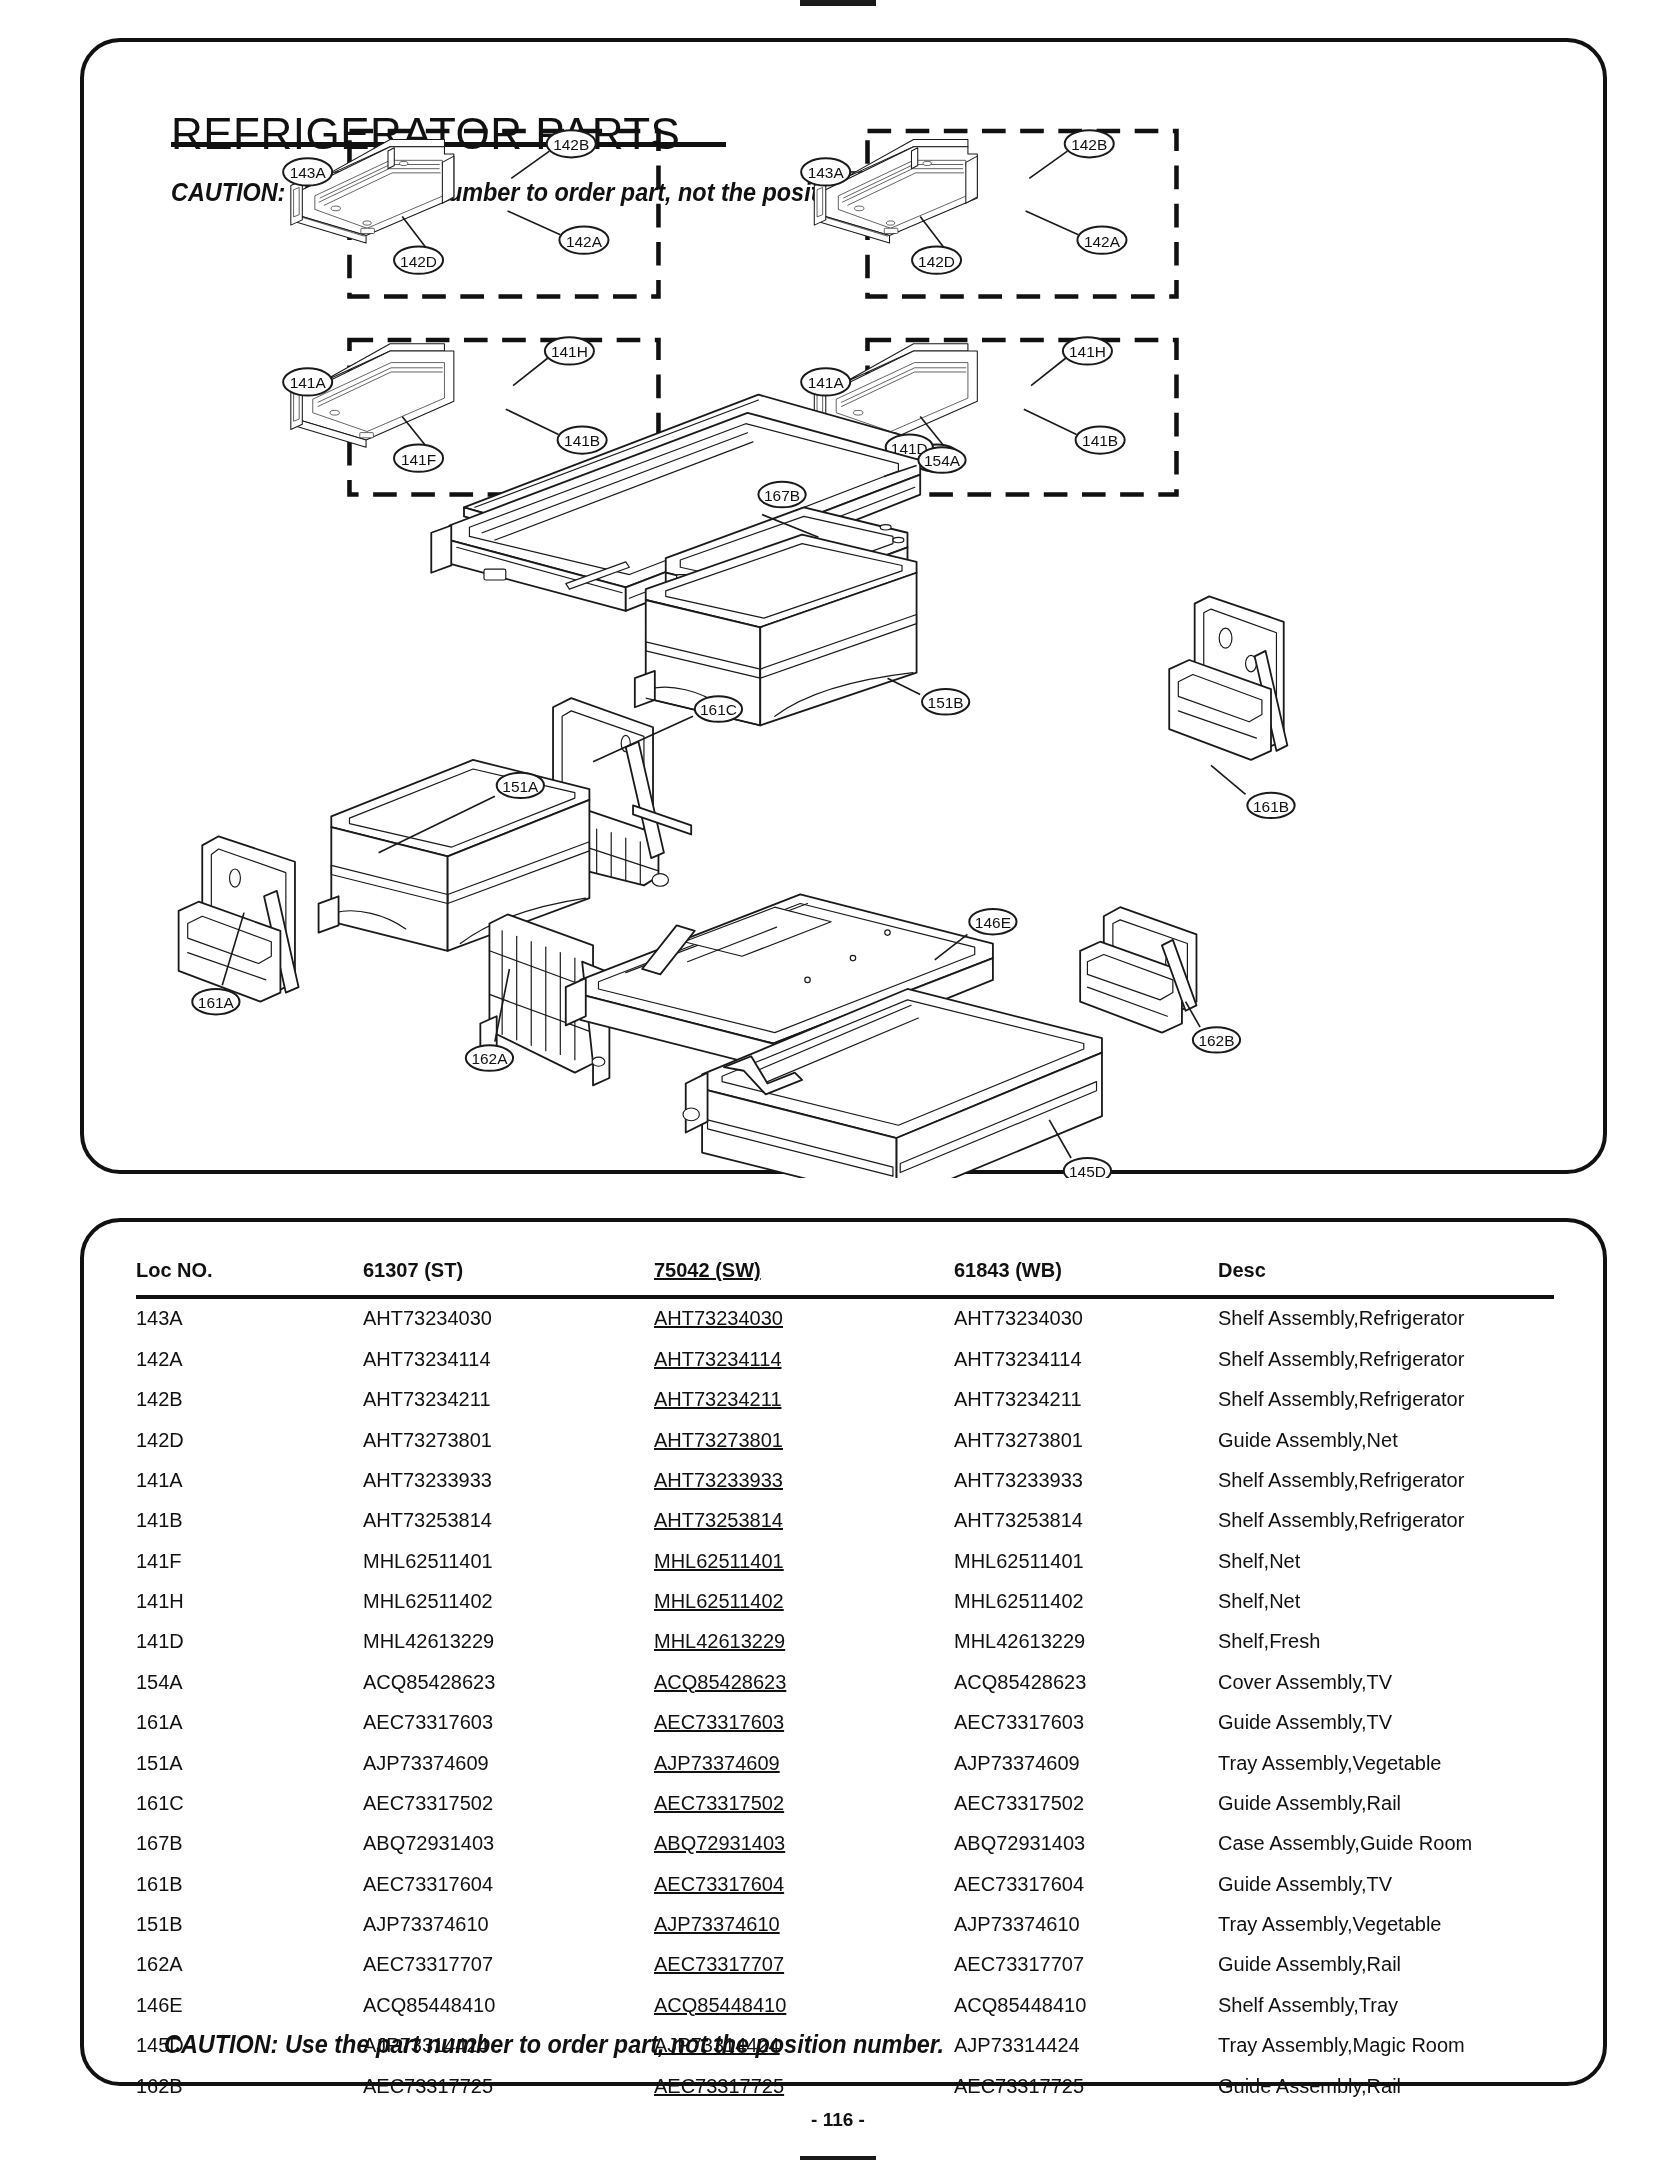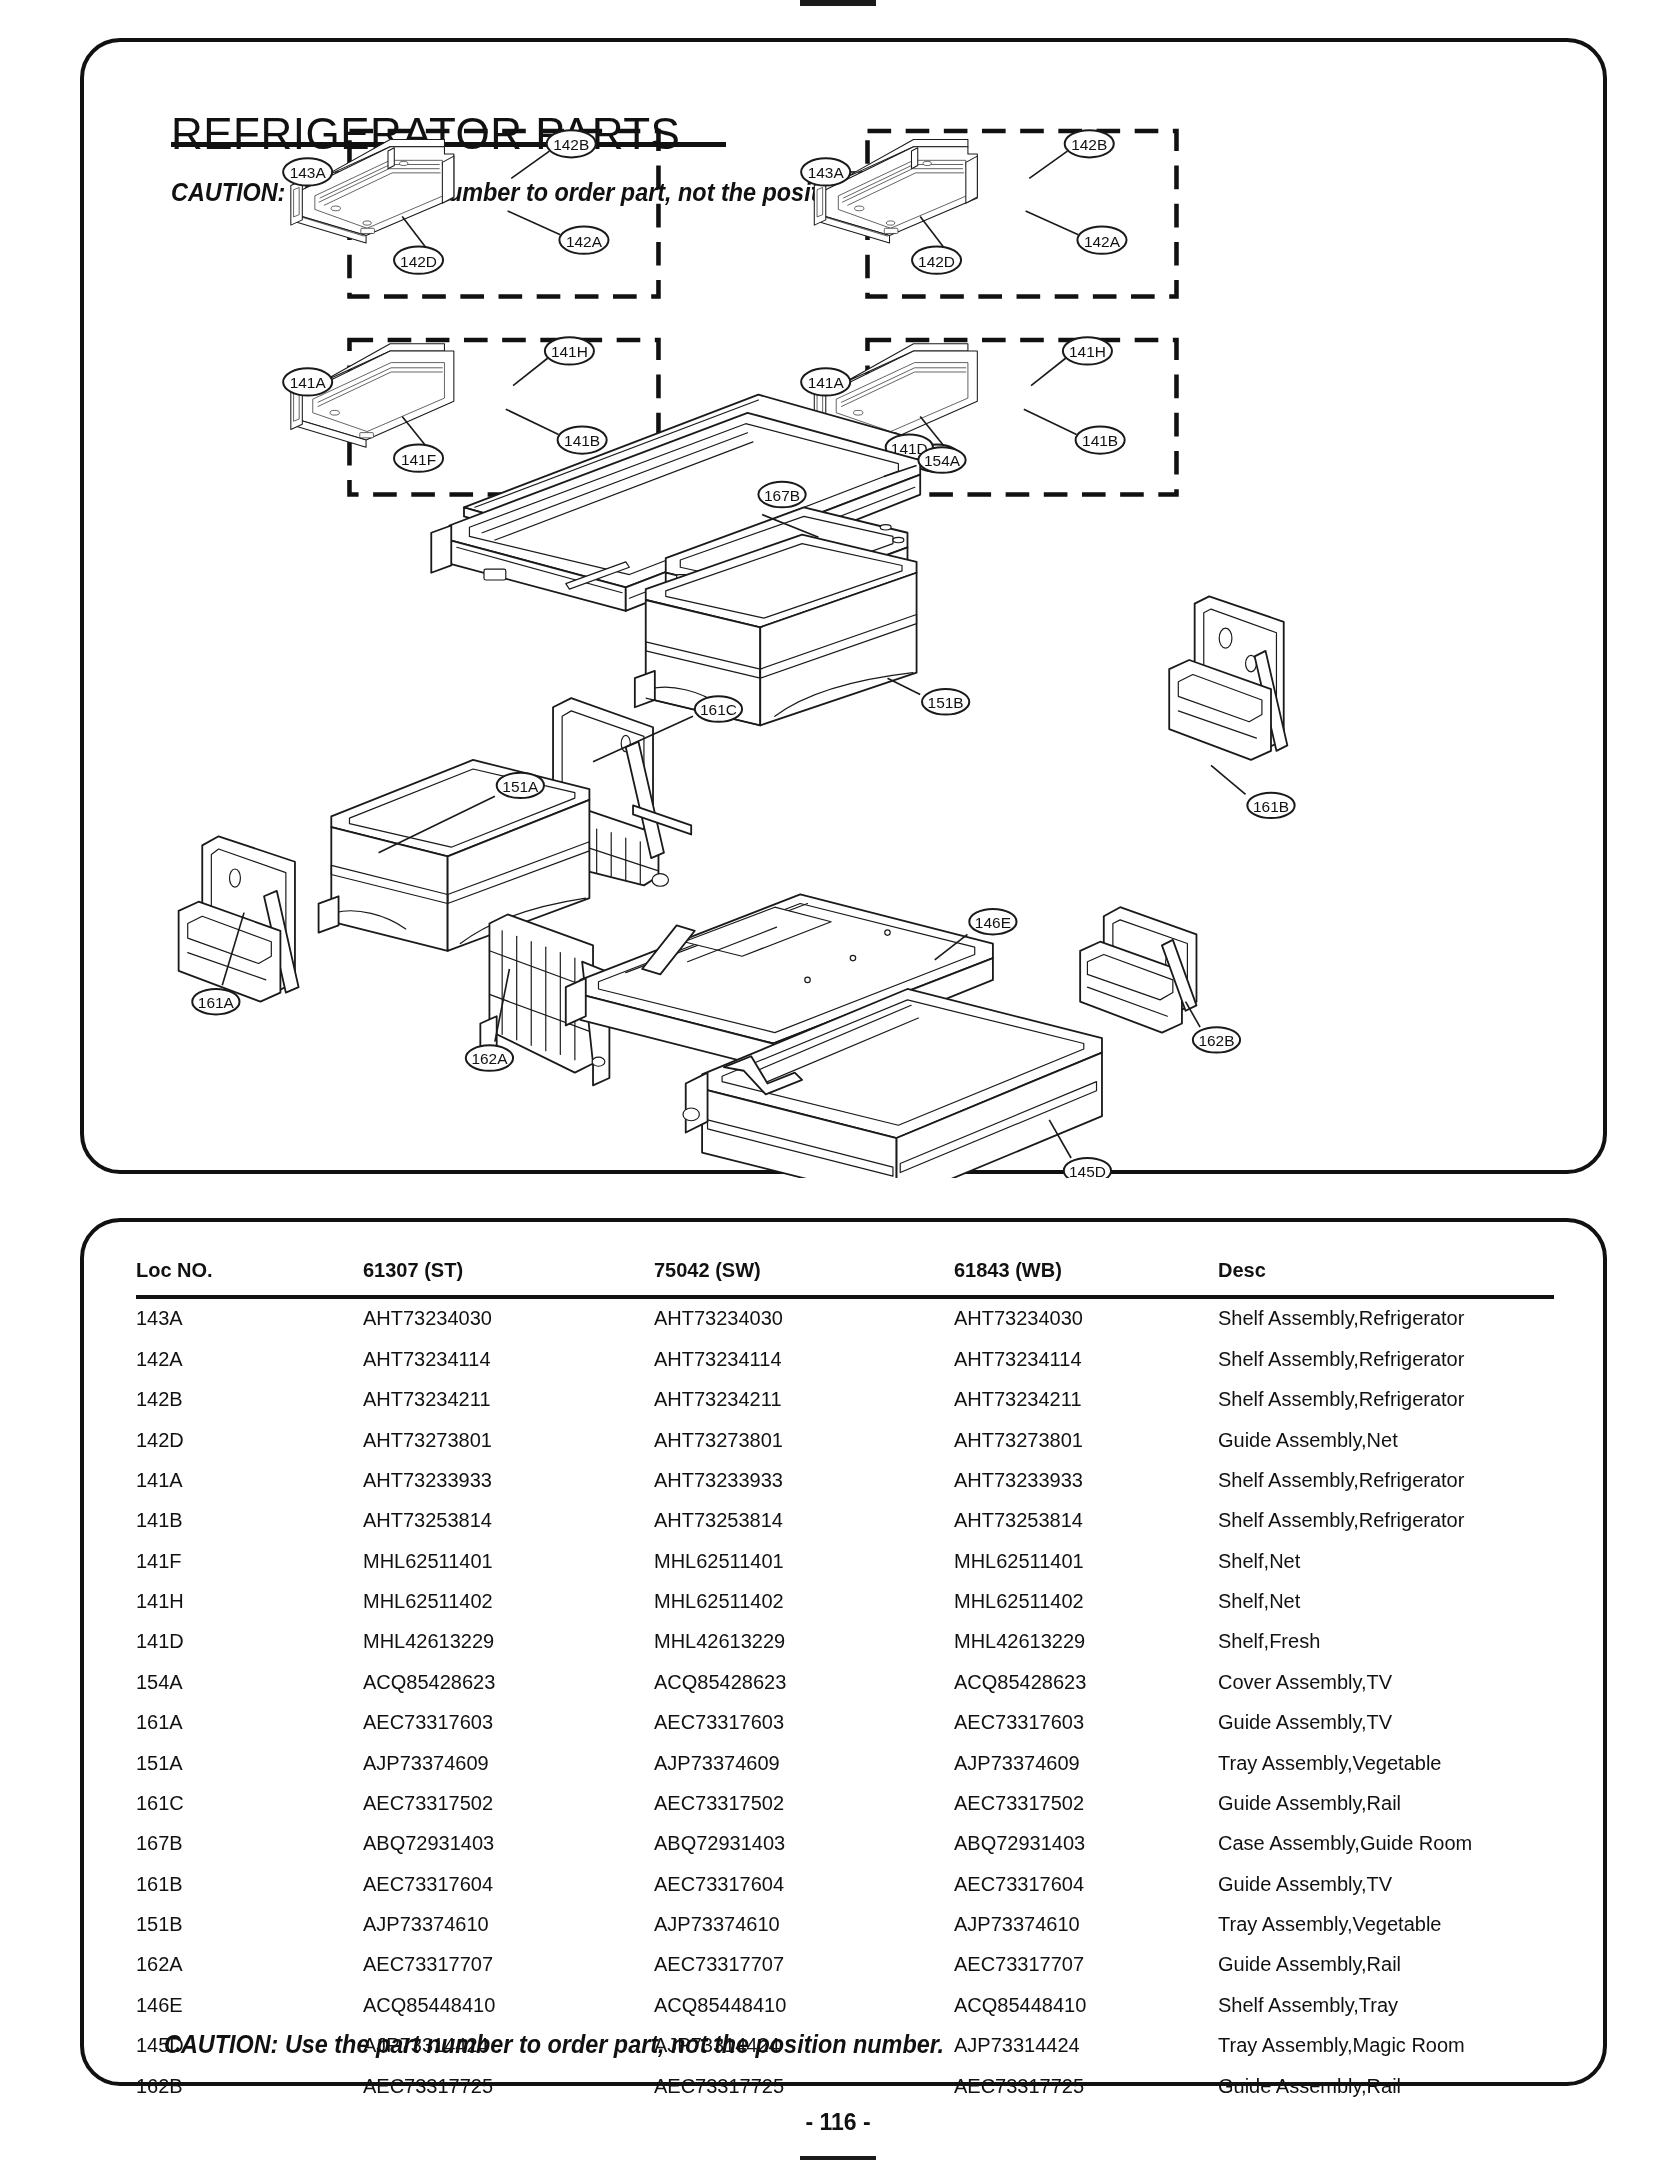--- a/index.html
+++ b/index.html
@@ -55,33 +55,33 @@
     text-align:left;font-size:20px;font-weight:bold;
     padding:0 0 12.7px 0;white-space:nowrap;
   }
   #parts-table thead tr{border-bottom:4.5px solid #111;}
   #parts-table td{
     text-align:left;font-size:20px;font-weight:400;
     padding:8.7px 0 8.7px 0;white-space:nowrap;
   }
   .col-loc{width:227px;}
   .col-st{width:291px;}
-  .col-sw{width:300px;}
+  .col-sw{width:300px;text-decoration:underline;}
   .col-wb{width:264px;}
   .col-desc{width:auto;}
 
   #caution-bottom{
     position:absolute;left:164px;top:2029px;
     font-size:26px;font-weight:bold;font-style:italic;
     transform:scaleX(.90);transform-origin:left center;
     white-space:nowrap;
   }
   #page-number{
     position:absolute;left:0;right:0;top:2109px;text-align:center;
-    font-size:23px;font-weight:bold;
+    font-size:19px;font-weight:bold;
   }
   
 </style>
 </head>
 <body>
 
 <div class="crop-mark crop-top"></div>
 <div class="crop-mark crop-bottom"></div>
 
 <div class="panel" id="diagram-panel">

